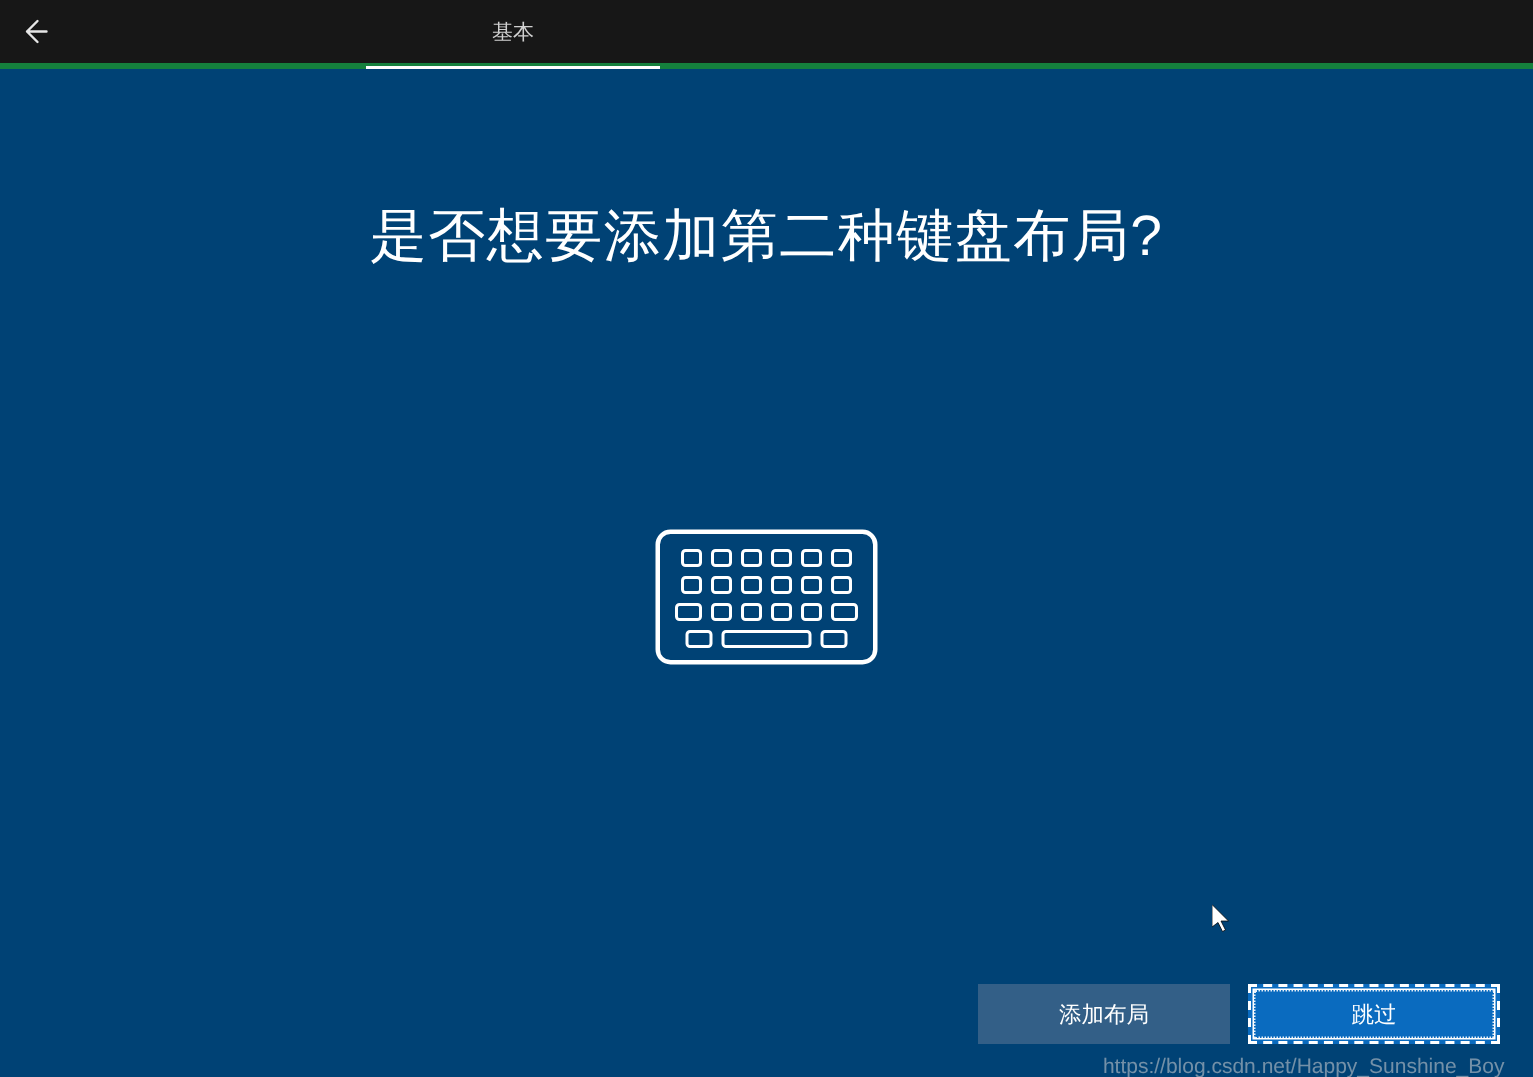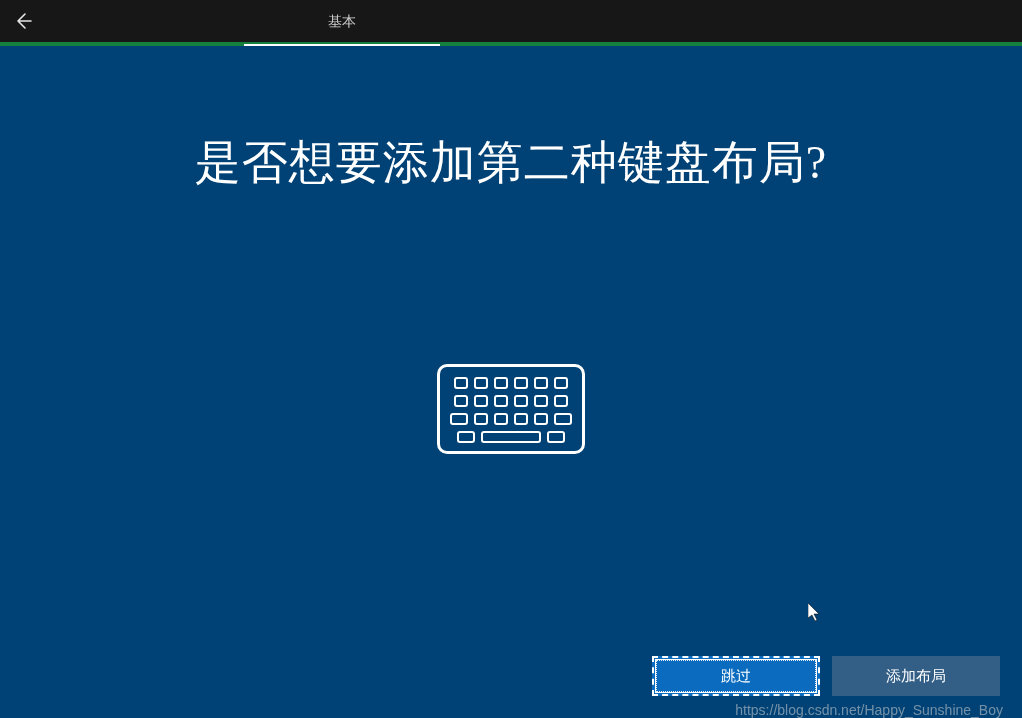--- a/index.html
+++ b/index.html
@@ -47,24 +47,23 @@
     width: 100%;
     height: calc(100% - 46px);
     background: #004275;
     position: relative;
     display: flex;
     flex-direction: column;
     align-items: center;
   }
   .title {
     margin-top: 86px;
-    font-size: 46px;
+    font-size: 38px;
     font-weight: 400;
     letter-spacing: 1px;
-    font-family: Liberation Serif, serif;
   }
   .kb-wrap {
     margin-top: 170px;
     display: flex;
     justify-content: center;
   }
   .kb {
     width: 148px;
     height: 90px;
     border: 3px solid #ffffff;
@@ -180,25 +179,25 @@
       </div>
       <div class="krow">
         <div class="key k-md"></div>
           <div class="key k-lg"></div>
           <div class="key k-md"></div>
       </div>
     </div>
   </div>
 
   <div class="footer">
+    <div class="btn btn-secondary">
+      <span>添加布局</span>
+    </div>
     <div class="btn btn-primary">
       <span>跳过</span>
-    </div>
-    <div class="btn btn-secondary">
-      <span>添加布局</span>
     </div>
   </div>
 
   <div class="watermark">https://blog.csdn.net/Happy_Sunshine_Boy</div>
 
   <svg class="cursor" width="16" height="20" viewBox="0 0 16 20">
     <path d="M0 0 L0 15 L4 12 L7 18 L9 17 L6 11 L11 11 Z" fill="#ffffff" stroke="#000" stroke-width="0.5"></path>
   </svg>
 </div>
 

